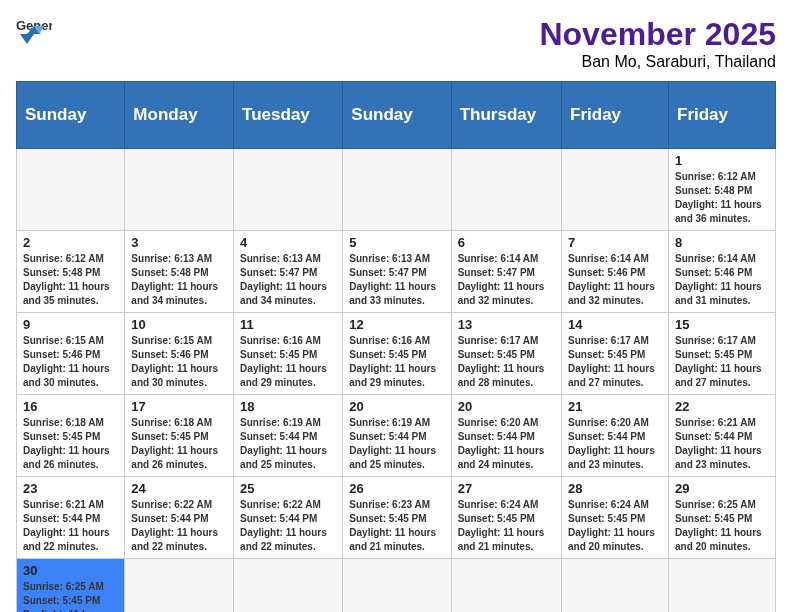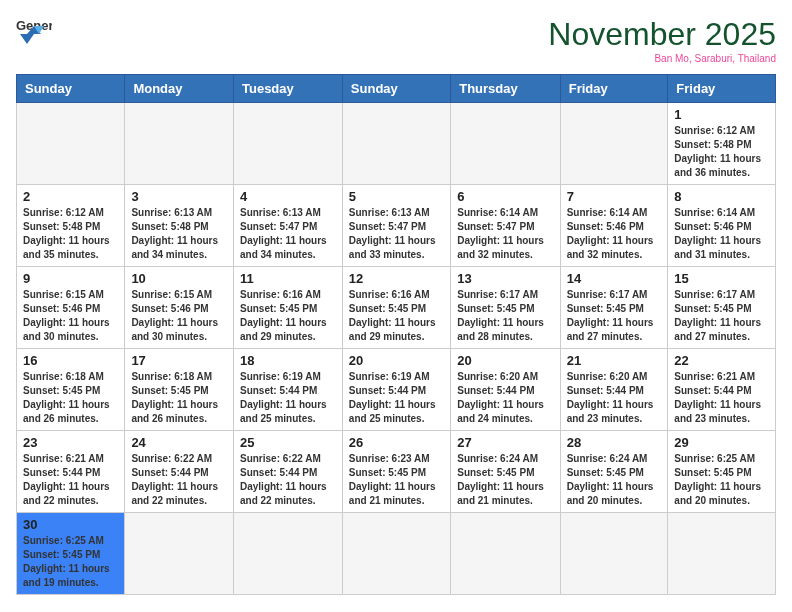--- a/index.html
+++ b/index.html
@@ -23,38 +23,38 @@
     }
     .logo-icon {
       width: 36px;
       height: 28px;
     }
     .title-area {
       text-align: right;
     }
     .month-title {
       font-size: 32px;
-      font-weight: normal;
-      color: #14532d;
+      font-weight: bold;
+      color: #4c1d95;
     }
     .location-subtitle {
-      font-size: 10px;
-      color: #ec4899;
+      font-size: 16px;
+      color: #000000;
     }
     .calendar {
       width: 100%;
       border-collapse: collapse;
       border: 1px solid #ccc;
     }
     .calendar th {
       background-color: #3472b8;
       color: #fff;
       text-align: left;
-      padding: 6px 8px;
-      font-size: 13px;
+      padding: 23px 8px;
+      font-size: 17px;
       font-weight: bold;
       border: 1px solid #2a5a9a;
     }
     .calendar td {
       vertical-align: top;
       padding: 4px 6px;
       border: 1px solid #ccc;
       width: 113px;
       min-height: 80px;
       background: #fff;

